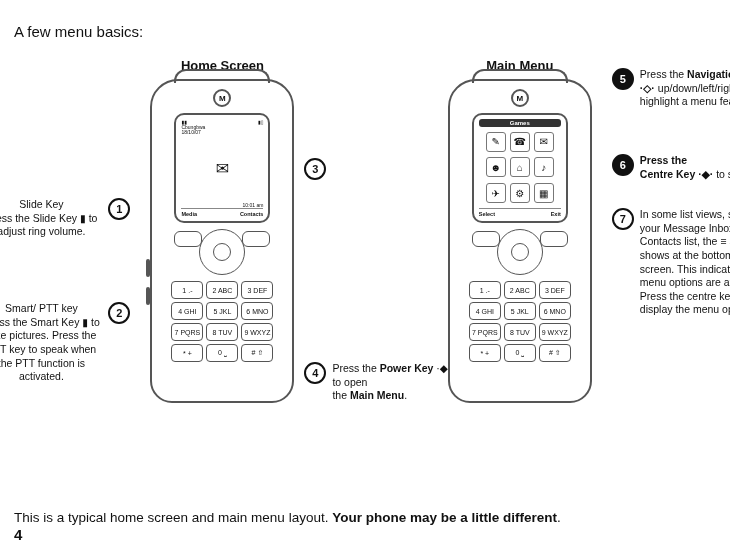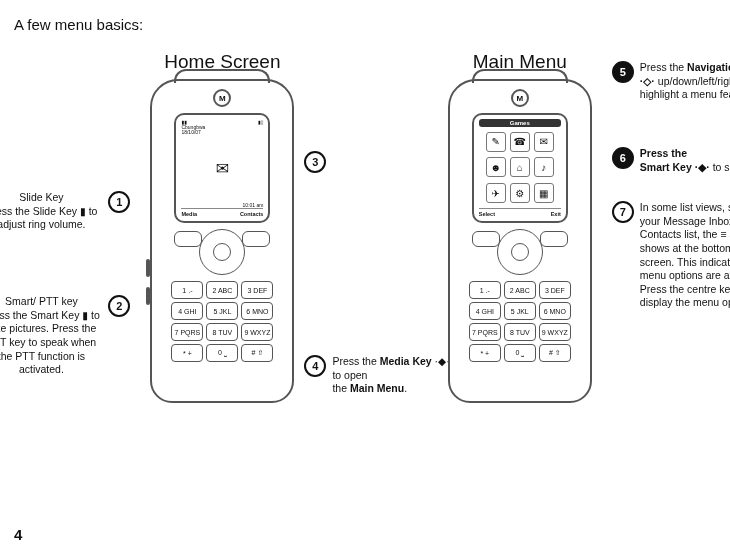--- a/index.html
+++ b/index.html
@@ -1,20 +1,20 @@
 <!DOCTYPE html>
 <html><head>
 <meta charset="utf-8">
 <style>
 html,body{margin:0;padding:0;font-family:Arial,Helvetica,sans-serif;color:#111;background:#fff}
-.page{width:730px;height:545px;position:relative;box-sizing:border-box;padding:16px 14px}
+.page{width:730px;height:545px;position:relative;box-sizing:border-box;padding:23px 14px}
 .intro{font-size:15px;margin:0 0 18px 0}
 .layout{display:flex;justify-content:center;gap:60px}
 .col{position:relative;display:flex;flex-direction:column;align-items:center}
-.col-title{font-weight:normal;font-size:19px;margin-bottom:6px;text-align:center}
+.col-title{font-weight:bold;font-size:13px;margin-bottom:6px;text-align:center}
 .phone{width:140px;height:320px;border:2px solid #555;border-radius:28px 28px 22px 22px;position:relative;background:#fff;display:flex;flex-direction:column;align-items:center}
 .phone::before{content:"";position:absolute;top:-12px;left:22px;right:22px;height:12px;border:2px solid #555;border-bottom:none;border-radius:12px 12px 0 0}
 .mlogo{margin-top:8px;width:14px;height:14px;border:2px solid #555;border-radius:50%;display:flex;align-items:center;justify-content:center;font-size:8px;font-weight:bold}
 .screen{margin-top:6px;width:96px;height:110px;border:2px solid #555;border-radius:10px;padding:4px 5px;box-sizing:border-box;font-size:6px;display:flex;flex-direction:column}
 .screen-top{display:flex;justify-content:space-between;font-size:5px}
 .screen-mid{flex:1;display:flex;align-items:center;justify-content:center;font-size:16px}
 .screen-bot{display:flex;justify-content:space-between;font-size:5.5px;font-weight:bold;border-top:1px solid #888;padding-top:2px}
 .screen-menu .screen-mid{flex-wrap:wrap;gap:4px;padding:4px}
 .icon-cell{width:18px;height:18px;border:1px solid #777;border-radius:3px;display:flex;align-items:center;justify-content:center;font-size:10px}
 .nav{margin-top:6px;width:100px;height:46px;position:relative}
@@ -109,21 +109,21 @@
     </div>
 
     <div class="callouts" style="width:120px;position:relative;height:320px;margin-top:20px;margin-left:-50px">
       <div class="row" style="position:absolute;top:80px;left:0;width:150px">
         <span class="num">3</span>
       </div>
       <div class="row" style="position:absolute;top:284px;left:0;width:150px">
         <span class="num">4</span>
         <div>
           <span>Press the </span>
-          <span class="b">Media Key</span>
+          <span class="b">Power Key</span>
           <span> ·◆·  to open</span>
           <br>
           <span>the </span>
           <span class="b">Main Menu</span><span>.</span>
         </div>
       </div>
     </div>
 
     <div class="col">
       <div class="col-title">Main Menu</div>
@@ -175,26 +175,30 @@
         <div>
           <span>Press the </span>
           <span class="b">Navigation Key ·◇·</span>
           <span> up/down/left/right to highlight a menu feature.</span>
         </div>
       </div>
       <div class="row" style="position:absolute;top:86px;left:0;width:160px">
         <span class="num rev">6</span>
         <div>
           <div class="b">Press the</div>
-          <span class="b">Smart Key ·◆·</span>
+          <span class="b">Centre Key ·◆·</span>
           <span> to select it.</span>
         </div>
       </div>
       <div class="row" style="position:absolute;top:140px;left:0;width:170px">
         <span class="num">7</span>
         <div>In some list views, such as your Message Inbox or Contacts list, the ≡ symbol shows at the bottom of the screen. This indicates that menu options are available. Press the centre key ◆ to display the menu options.</div>
       </div>
     </div>
   </div>
 
   <div class="wedge"></div>
+  <div class="footer">
+    <span>This is a typical home screen and main menu layout. </span>
+    <span style="font-weight:bold">Your phone may be a little different</span><span>.</span>
+  </div>
   <div class="pagenum">4</div>
 </div>
 
 </body></html>

